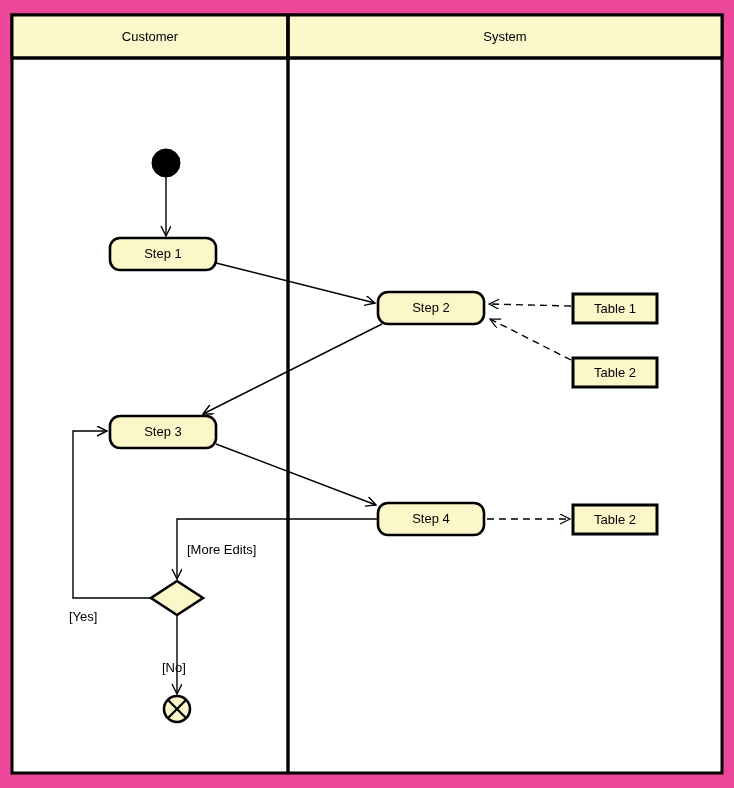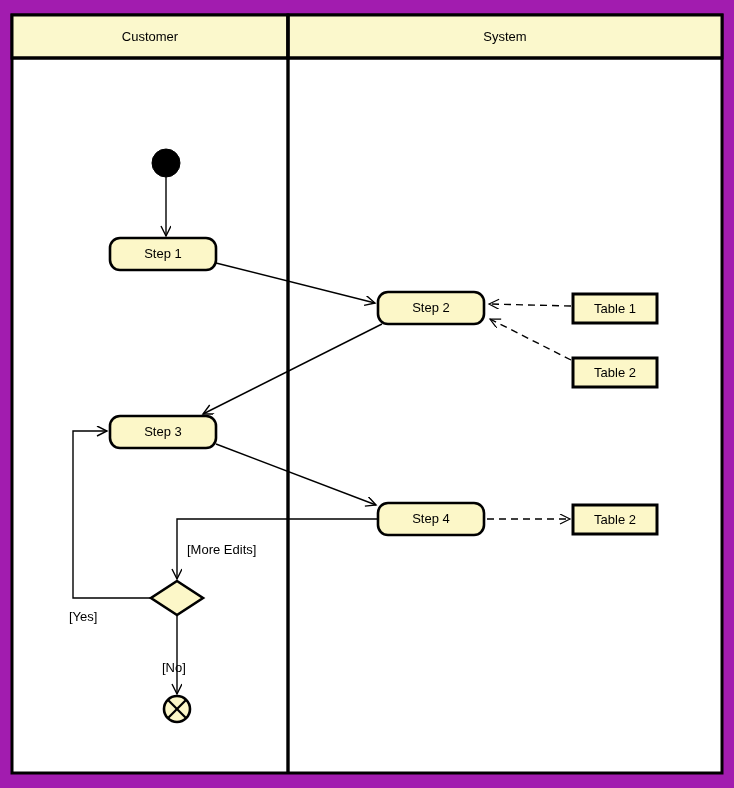--- a/index.html
+++ b/index.html
@@ -7,21 +7,21 @@
     padding: 0;
     background: #ffffff;
   }
   body {
     font-family: "Liberation Sans", sans-serif;
   }
   #canvas {
     position: relative;
     width: 734px;
     height: 788px;
-    background: #a21caf;
+    background: #ec4899;
     overflow: hidden;
   }
   #diagram-svg {
     position: absolute;
     left: 0;
     top: 0;
     width: 734px;
     height: 788px;
   }
   .lane-title {

